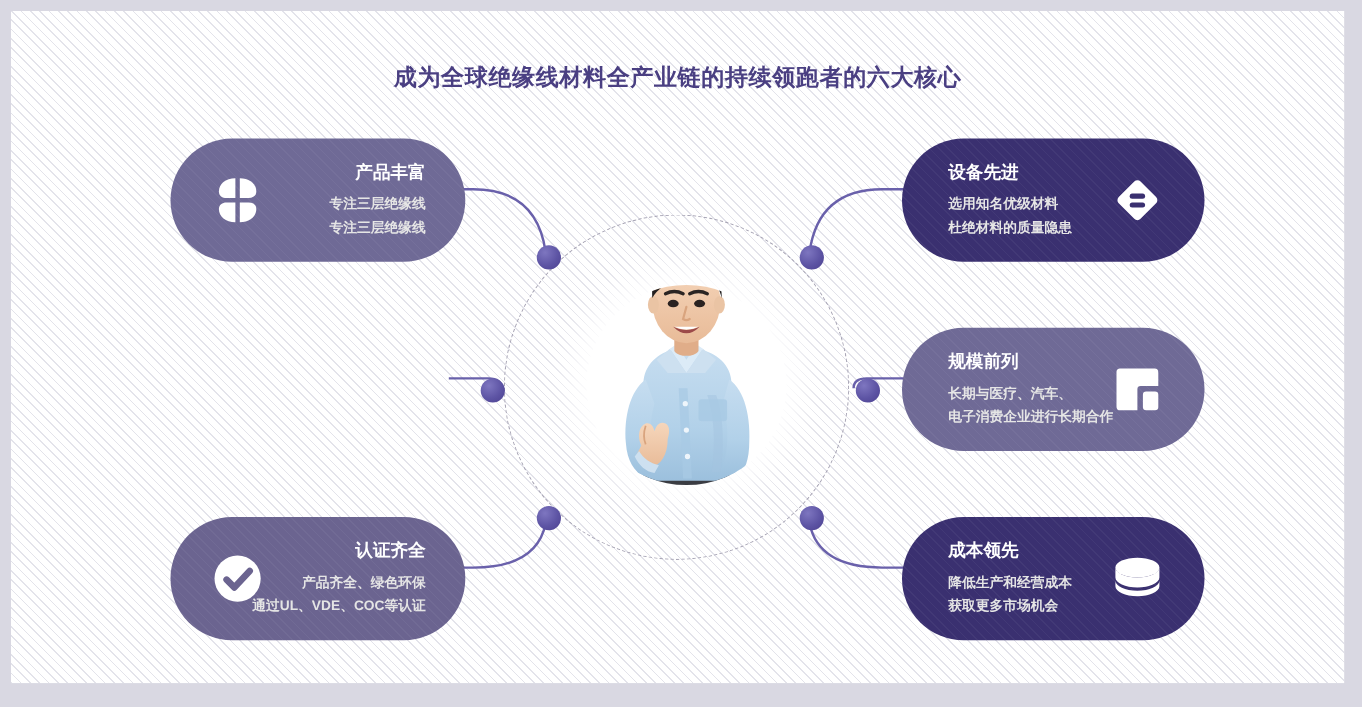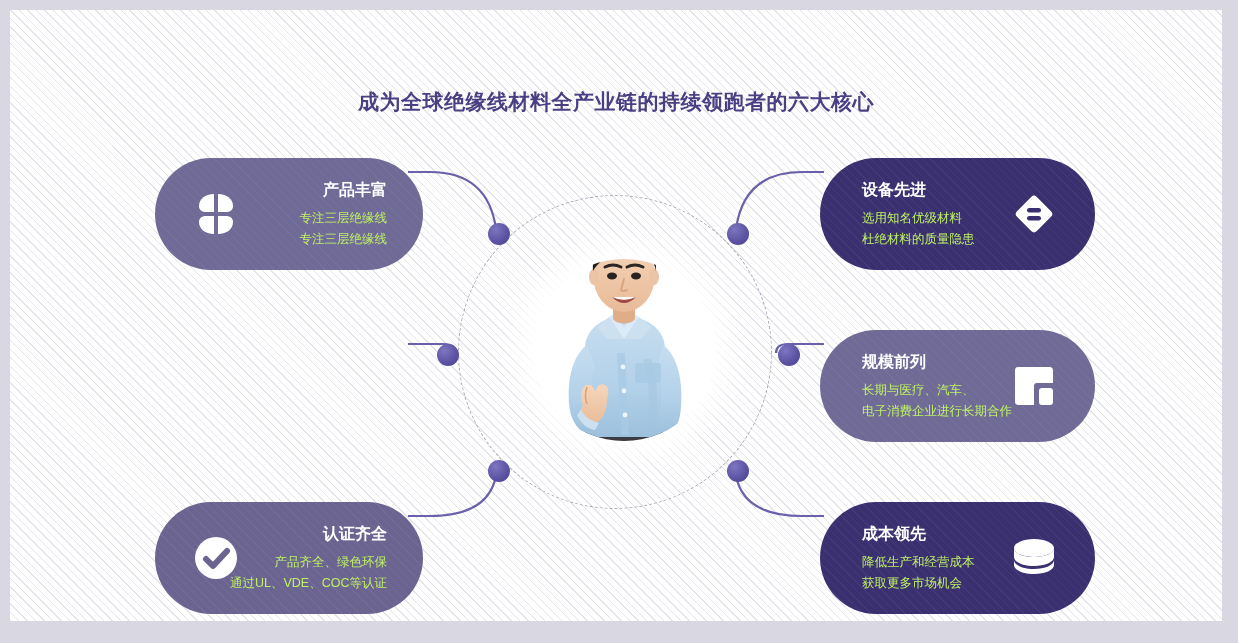--- a/index.html
+++ b/index.html
@@ -62,21 +62,20 @@
     pointer-events: none;
   }
 
   
   .card {
     position: absolute;
     height: 112px;
     border-radius: 56px;
     box-sizing: border-box;
     overflow: hidden;
-    margin-top: 32px;
   }
   .card.left  { left: 145px;  width: 268px; }
   .card.right { left: 810px;  width: 275px; }
 
   .card.r1 { top: 116px; }
   .card.r2 { top: 288px; }
   .card.r3 { top: 460px; }
 
   .card .stripes {
     position: absolute;
@@ -114,23 +113,24 @@
   .card .c-title {
     font-size: 16px;
     font-weight: bold;
     color: #ffffff;
     line-height: 22px;
     margin-bottom: 7px;
     white-space: nowrap;
   }
   .card .c-line {
     font-size: 12.5px;
-    color: #bef264;
+    color: #e5e5e5;
     line-height: 21px;
     white-space: nowrap;
+    font-weight: bold;
   }
 
   
   #dashcircle {
     position: absolute;
     left: 448px;
     top: 185px;
     width: 314px;
     height: 314px;
     border: 1px dashed #a9a6b6;
@@ -167,21 +167,21 @@
     width: 198px;
     height: 250px;
   }
 </style>
 </head>
 <body>
 
 <div id="stage" style="background: rgb(217, 216, 226);">
   <div id="panel">
 
-    <div id="title" style="color: rgb(74, 63, 130); margin-top: 32px;">成为全球绝缘线材料全产业链的持续领跑者的六大核心</div>
+    <div id="title" style="color: rgb(74, 63, 130);">成为全球绝缘线材料全产业链的持续领跑者的六大核心</div>
 
     <svg id="links" viewBox="0 0 1212 611">
       <g fill="none" stroke="#5d54a4" stroke-width="2.2" opacity="0.92">
 
         <path d="M 398,162 L 420,162 Q 478,162 486,219"></path>
 
         <path d="M 398,334 L 434,334 Q 446,334 446,343"></path>
 
         <path d="M 398,506 L 420,506 Q 478,506 486,466"></path>
 

